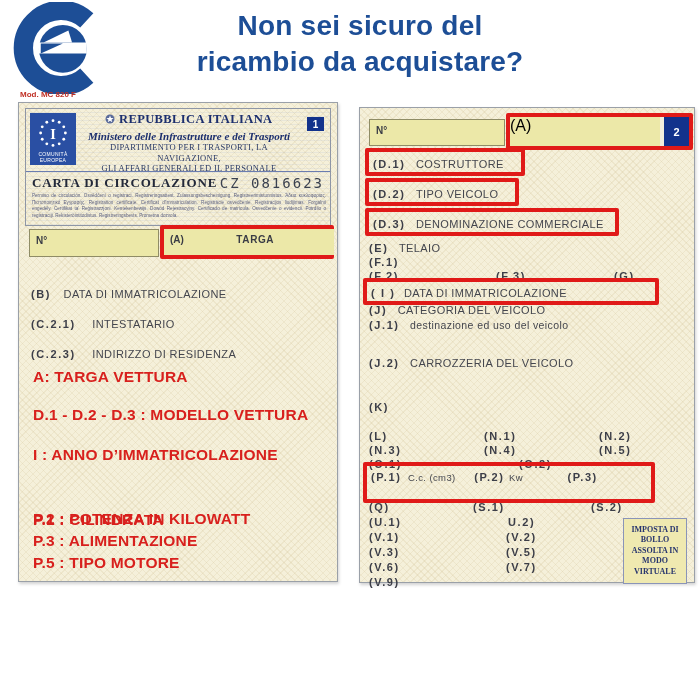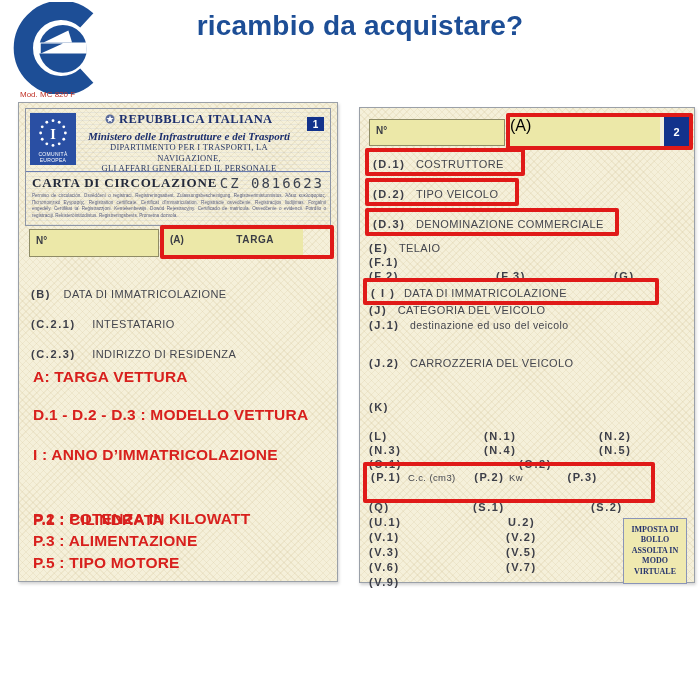--- a/index.html
+++ b/index.html
@@ -4,21 +4,21 @@
 <style>
   html,body{margin:0;padding:0;}
   .page{position:relative;width:700px;height:700px;background:#ffffff;overflow:hidden;
         font-family:"Liberation Sans",sans-serif;}
 
   
   .main-title{position:absolute;left:60px;top:8px;width:600px;text-align:center;
               color:#1d4e96;font-weight:bold;font-size:28px;line-height:1.28;letter-spacing:.2px;}
   .brand-logo{position:absolute;left:8px;top:2px;}
 
-  .mod-label{position:absolute;left:20px;top:90px;font-size:8px;font-weight:normal;color:#c03126;}
+  .mod-label{position:absolute;left:20px;top:90px;font-size:8px;font-weight:bold;color:#c03126;}
 
   
   .doc{position:absolute;background-color:#f5f0da;border:1px solid #9aa0a8;
        box-shadow:1px 2px 3px rgba(0,0,0,.18);
        background-image:
          repeating-linear-gradient(45deg, rgba(210,194,150,.22) 0 1px, transparent 1px 5px),
          repeating-linear-gradient(-45deg, rgba(210,194,150,.22) 0 1px, transparent 1px 5px);}
   .doc-left{left:18px;top:102px;width:318px;height:478px;}
   .doc-right{left:359px;top:107px;width:334px;height:474px;}
 
@@ -66,20 +66,21 @@
     <svg width="95" height="92" viewBox="0 0 100 100">
       <path d="M84 20 A41 41 0 1 0 84 80" fill="none" stroke="#1d4e96" stroke-width="21"></path>
       <circle cx="58" cy="51" r="26" fill="#1d4e96"></circle>
       <polygon points="32,44 84,44 84,56 32,56" fill="#ffffff"></polygon>
       <polygon points="37,44 64,31 68,44" fill="#ffffff"></polygon>
       <polygon points="34,45 58,45 34,56" fill="#1d4e96"></polygon>
     </svg>
   </div>
 
   <div class="main-title">
+    <div>Non sei sicuro del</div>
     <div>ricambio da acquistare?</div>
   </div>
 
   <div class="mod-label">Mod. MC 820 F</div>
 
   <div class="doc doc-left">
 
     <div class="hdr-box">
       <div class="eu-box">
         <svg width="40" height="34" viewBox="0 0 42 34">
@@ -127,21 +128,21 @@
         <span class="serial">CZ 0816623</span>
       </div>
       <div class="tiny-text">Permiso de circulación. Osvědčení o registraci. Registreringsattest. Zulassungsbescheinigung. Registreerimistunnistus. Άδεια κυκλοφορίας. Πιστοποιητικό Εγγραφής. Registration certificate. Certificat d'immatriculation. Registrácie osvedčenie. Registracijos liudijimas. Forgalmi engedély. Ċertifikat ta' Reġistrazzjoni. Kentekenbewijs. Dowód Rejestracyjny. Certificado de matrícula. Osvedčenie o evidencii. Potrdilo o registraciji. Rekisteröintitodistus. Registreringsbevis. Prometna dozvola.</div>
     </div>
 
     <div class="yfield" style="left:10px;top:126px;width:128px;height:26px;">
       <span class="flabel">N°</span>
     </div>
 
     <div class="redbox" style="left:141px;top:122px;width:166px;height:26px;">
-      <div class="yfield" style="left:0;top:0;width:139px;height:26px;border:none;">
+      <div class="yfield" style="left:0;top:0;width:170px;height:26px;border:none;">
         <span class="flabel">(A)</span>
         <span class="flabel" style="margin-left:42px;letter-spacing:.6px;">TARGA</span>
       </div>
     </div>
 
     <div class="row" style="left:12px;top:181px;">
       <span class="code">(B)</span>
       <span class="lbl" style="margin-left:8px;">DATA DI IMMATRICOLAZIONE</span>
     </div>
     <div class="row" style="left:12px;top:211px;">

